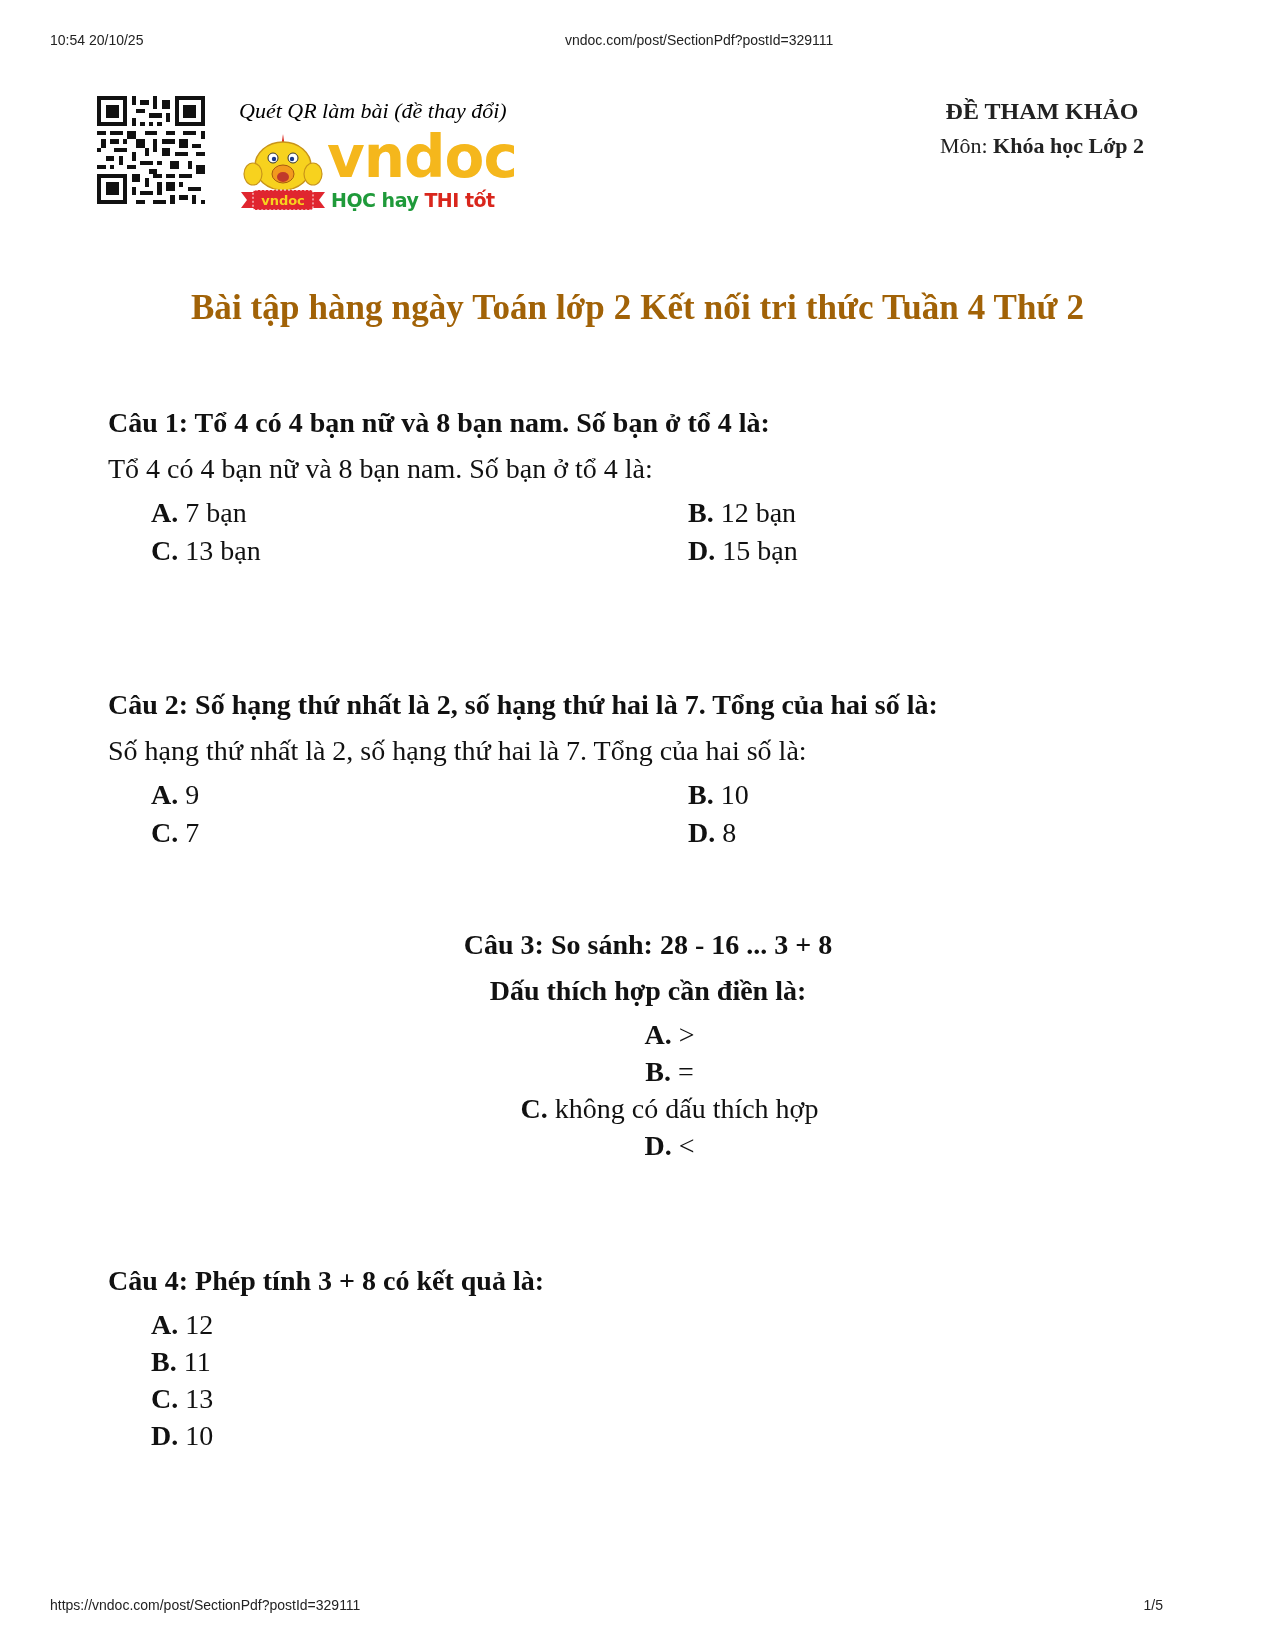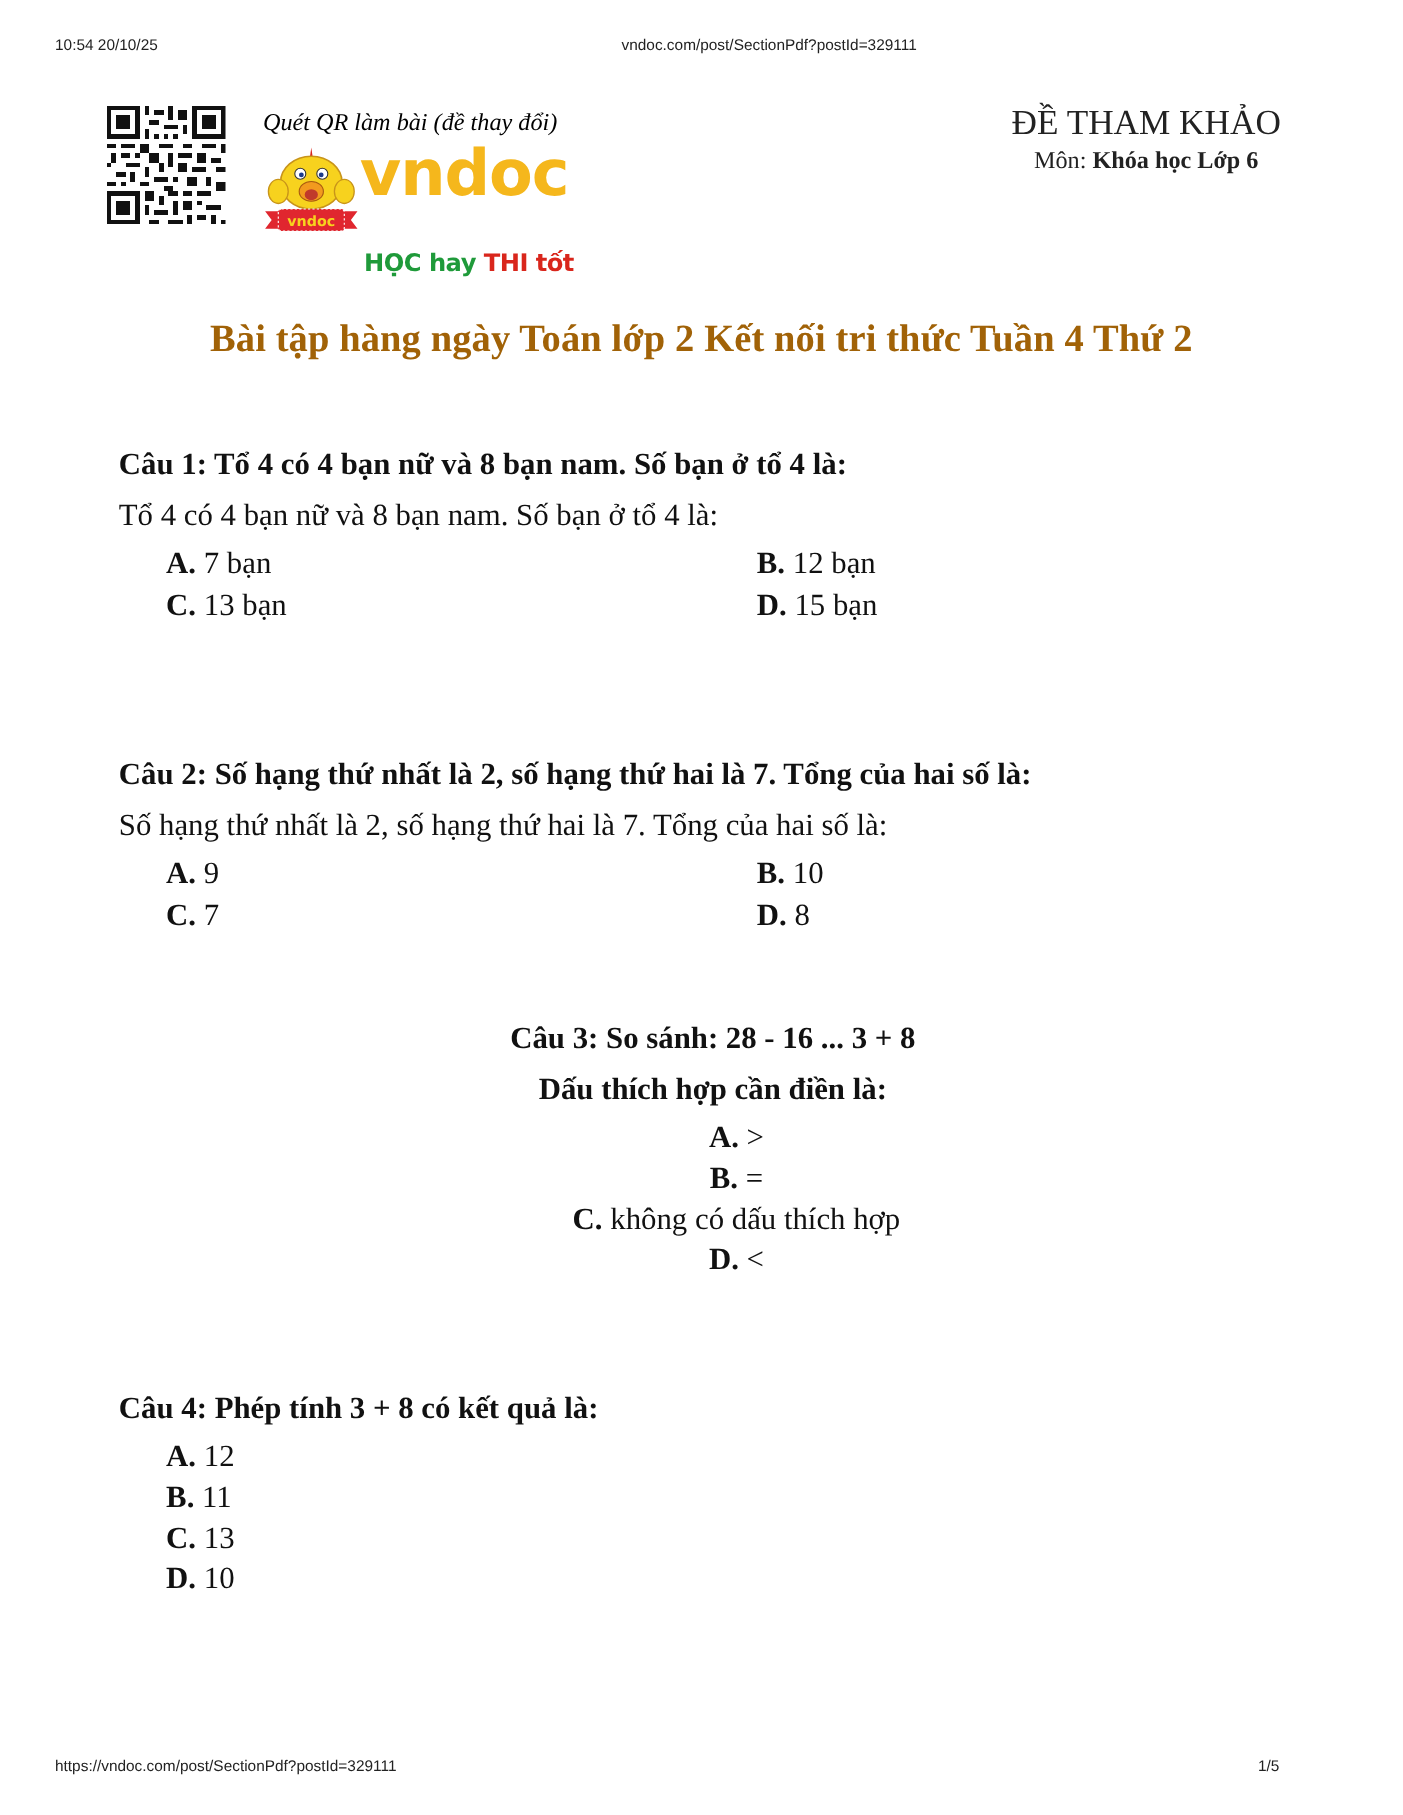--- a/index.html
+++ b/index.html
@@ -27,28 +27,28 @@
     }
     .logo { position: absolute; left: 142px; top: 34px; width: 290px; height: 90px; }
     .mascot { position: absolute; left: 0; top: 0; width: 88px; height: 86px; }
     .brand-word {
       position: absolute; left: 88px; top: -8px;
       font-family: "DejaVu Sans", sans-serif; font-weight: bold;
       font-size: 58px; color: #f5b71c; letter-spacing: -1px; line-height: 70px;
     }
     .slogan {
       position: absolute; left: 92px; top: 56px;
-      font-family: "DejaVu Sans", sans-serif; font-weight: bold; font-size: 22px;
-      letter-spacing: -0.5px; white-space: nowrap; line-height: 28px; margin-top: 40px;
+      font-family: "DejaVu Sans", sans-serif; font-weight: bold; font-size: 19px;
+      letter-spacing: -0.5px; white-space: nowrap; line-height: 28px;
     }
     .slogan .green { color: #1f9a3a; }
     .slogan .red { color: #d9261c; }
 
     .ref-box { position: absolute; right: 0; top: 0; width: 270px; text-align: center; }
-    .ref-title { font-size: 32px; font-weight: normal; line-height: 30px; color: #222; }
+    .ref-title { font-size: 24px; font-weight: bold; line-height: 30px; color: #222; }
     .ref-subject { font-size: 22px; line-height: 40px; color: #222; }
     .ref-subject b { font-weight: bold; }
 
     .doc-title {
       position: absolute; top: 288px; left: 0; width: 1275px; text-align: center;
       font-size: 35px; font-weight: bold; color: #a16207; letter-spacing: 0.1px;
     }
 
     .question { position: absolute; left: 108px; width: 1080px; }
     .q-head { font-size: 28px; font-weight: bold; line-height: 46px; }
@@ -172,21 +172,21 @@
     </div>
     <div class="brand-word">vndoc</div>
     <div class="slogan">
       <span class="green">HỌC hay </span><span class="red">THI tốt</span>
     </div>
   </div>
 
   <div class="ref-box">
     <div class="ref-title">ĐỀ THAM KHẢO</div>
     <div class="ref-subject">
-      <span>Môn: </span><b>Khóa học Lớp 6</b>
+      <span>Môn: </span><b>Khóa học Lớp 2</b>
     </div>
   </div>
 </div>
 
 <h1 class="doc-title">Bài tập hàng ngày Toán lớp 2 Kết nối tri thức Tuần 4 Thứ 2</h1>
 
 <div class="question" style="top:400px;">
   <div class="q-head">Câu 1: Tổ 4 có 4 bạn nữ và 8 bạn nam. Số bạn ở tổ 4 là:</div>
   <div class="q-body">Tổ 4 có 4 bạn nữ và 8 bạn nam. Số bạn ở tổ 4 là:</div>
   <div class="opts-grid">

